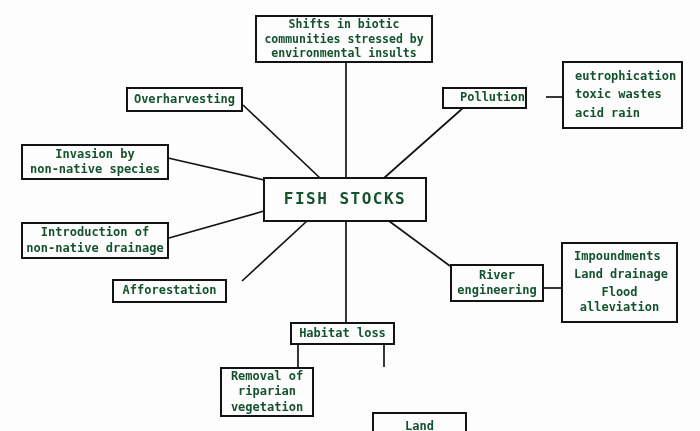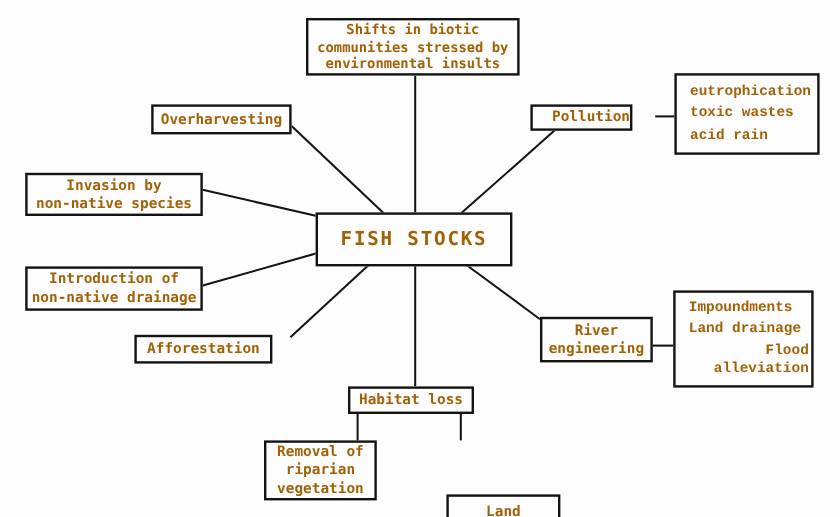--- a/index.html
+++ b/index.html
@@ -6,21 +6,21 @@
     margin: 0;
     padding: 0;
     background: #ffffff;
   }
   #stage {
     position: relative;
     width: 700px;
     height: 431px;
     background: #fdfdfd;
     font-family: "DejaVu Sans Mono", monospace;
-    color: #a16207;
+    color: #14532d;
     overflow: hidden;
   }
   #edges {
     position: absolute;
     left: 0;
     top: 0;
     width: 700px;
     height: 431px;
   }
   .node {
@@ -57,25 +57,24 @@
   .listbox {
     flex-direction: column;
     align-items: stretch;
     justify-content: space-around;
     text-align: left;
     padding: 4px 2px;
   }
   .list-item {
     padding-left: 9px;
     white-space: pre-line;
-    font-family: Liberation Mono, monospace;
   }
   .list-item.centered {
     padding-left: 0;
-    text-align: right;
+    text-align: center;
   }
 </style>
 </head>
 <body>
 
 <div id="stage">
 
   <svg id="edges" viewBox="0 0 700 431" xmlns="http://www.w3.org/2000/svg">
     <g stroke="#131313" stroke-width="1.7" fill="none">
       <line x1="346" y1="63" x2="346" y2="177"></line>

